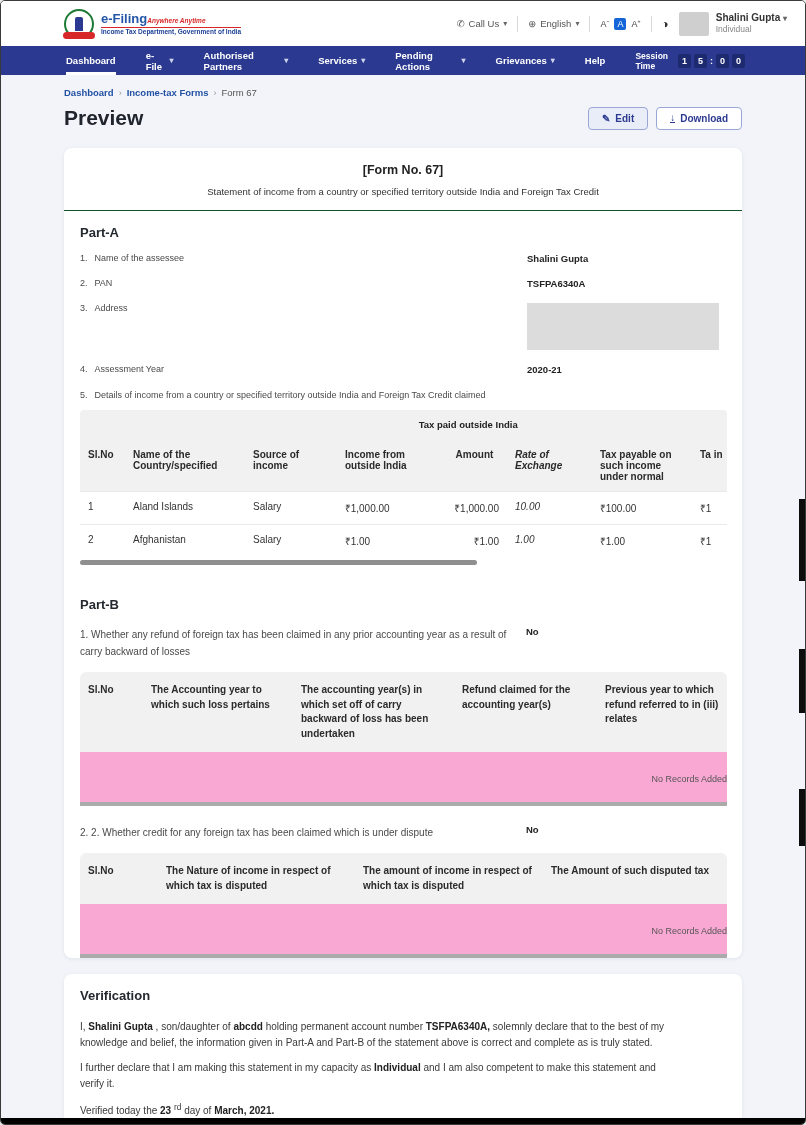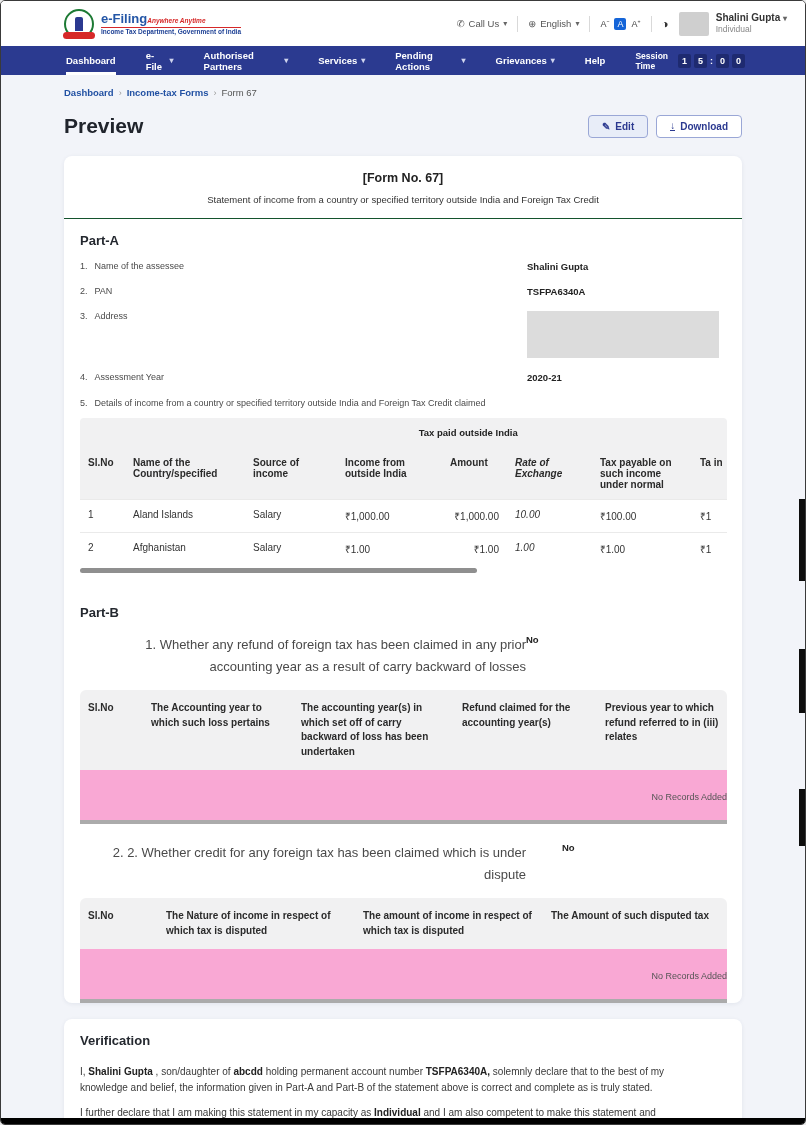--- a/index.html
+++ b/index.html
@@ -41,21 +41,21 @@
   .session{ margin-left:auto; display:flex; align-items:center; gap:3px; color:#fff; }
   .session-label{ font-size:8.5px; font-weight:bold; margin-right:4px; }
   .digit{ background:#1e2a70; color:#fff; font-size:9px; font-weight:bold; padding:2px 4px; border-radius:2px; }
   .colon{ font-size:9px; font-weight:bold; }
   
   .content{ padding:12px 63px 0; }
   .breadcrumb{ display:flex; align-items:center; gap:5px; font-size:9.5px; }
   .crumb-link{ color:#2251a3; font-weight:bold; cursor:pointer; }
   .crumb-sep{ color:#999; font-size:9px; }
   .crumb-current{ color:#555; }
-  .page-head{ display:flex; align-items:center; justify-content:space-between; margin-top:16px; }
+  .page-head{ display:flex; align-items:center; justify-content:space-between; margin-top:8px; }
   .page-title{ font-size:21px; font-weight:bold; color:#20242c; }
   .head-btns{ display:flex; gap:8px; }
   .btn{ display:flex; align-items:center; gap:5px; font-size:10px; font-weight:bold; color:#2b3990;
     border:1px solid #9aa7d6; border-radius:4px; padding:5px 13px; background:#fff; cursor:pointer; }
   .btn.tinted{ background:#e8edf8; }
   .dl-icon{ display:inline-block; border-bottom:1.5px solid #2b3990; line-height:9px; font-size:10px; }
   
   .card{ background:#fff; border-radius:8px; box-shadow:0 1px 4px rgba(40,50,90,.08); margin-top:18px; }
   .form-header{ text-align:center; padding:15px 20px 13px; border-bottom:1px solid #14532d; }
   .form-title{ font-size:12.5px; font-weight:bold; color:#222; }
@@ -72,25 +72,25 @@
   .trow{ display:flex; width:720px; }
   .group-row{ position:relative; height:30px; background:#f1f1f2; width:647px; }
   .group-label{ position:absolute; top:9px; left:60%; transform:translateX(-50%);
     font-size:9.5px; font-weight:bold; color:#222; white-space:nowrap; }
   .hrow{ background:#f1f1f2; }
   .cell{ padding:9px 8px; font-size:10px; color:#333; flex:none; }
   .hrow .cell{ font-weight:bold; color:#2b2b2b; }
   .drow{ border-top:1px solid #eaeaea; background:#fff; }
   .c0{width:45px;} .c1{width:120px;} .c2{width:92px;} .c3{width:105px;}
   .c4{width:65px; text-align:right;} .c5{width:85px;font-style:italic;} .c6{width:100px;} .c7{width:90px;}
-  .hrow .c4{ text-align:left; }
+  .hrow .c4{ text-align:center; }
   .scrollbar1{ margin:3px 16px 0; width:397px; height:5px; background:#8f8f8f; border-radius:3px; }
   
   .qrow{ display:flex; padding:8px 16px 6px; align-items:flex-start; }
-  .qlabel{ width:446px; font-size:13px; color:#4a4a4a; line-height:1.7;text-align:right; }
+  .qlabel{ width:446px; font-size:10px; color:#4a4a4a; line-height:1.7; }
   .qanswer{ font-size:9.5px; font-weight:bold; color:#222; }
   .btable{ margin:6px 16px 0; width:647px; border-radius:6px 6px 0 0; overflow:hidden; }
   .btable .hrow{ display:flex; }
   .btable .cell{ padding:11px 8px; line-height:1.45; }
   .b2c0{width:63px;} .b2c1{width:150px;} .b2c2{width:161px;} .b2c3{width:143px;} .b2c4{width:130px;}
   .b3c0{width:78px;} .b3c1{width:197px;} .b3c2{width:188px;} .b3c3{width:184px;}
   .empty-row{ text-align:right; font-size:9px; color:#555; padding:22px 0 18px; background:#f9a8d4; }
   .tbl-bottombar{ height:4px; background:#ababab; }
   
   .vcard{ margin-top:8px; padding-bottom:14px; }
@@ -308,21 +308,21 @@
           <div class="cell b2c0">Sl.No</div>
           <div class="cell b2c1">The Accounting year to which such loss pertains</div>
           <div class="cell b2c2">The accounting year(s) in which set off of carry backward of loss has been undertaken</div>
           <div class="cell b2c3">Refund claimed for the accounting year(s)</div>
           <div class="cell b2c4">Previous year to which refund referred to in (iii) relates</div>
         </div>
         <div class="empty-row">No Records Added</div>
         <div class="tbl-bottombar"></div>
       </div>
 
-      <div class="qrow" style="margin-top:10px;gap:36px;">
+      <div class="qrow" style="margin-top:10px;">
         <div class="qlabel">2.  2. Whether credit for any foreign tax has been claimed which is under dispute</div>
         <div class="qanswer">No</div>
       </div>
 
       <div class="btable" style="margin-bottom:16px;">
         <div class="hrow">
           <div class="cell b3c0">Sl.No</div>
           <div class="cell b3c1">The Nature of income in respect of which tax is disputed</div>
           <div class="cell b3c2">The amount of income in respect of which tax is disputed</div>
           <div class="cell b3c3">The Amount of such disputed tax</div>

